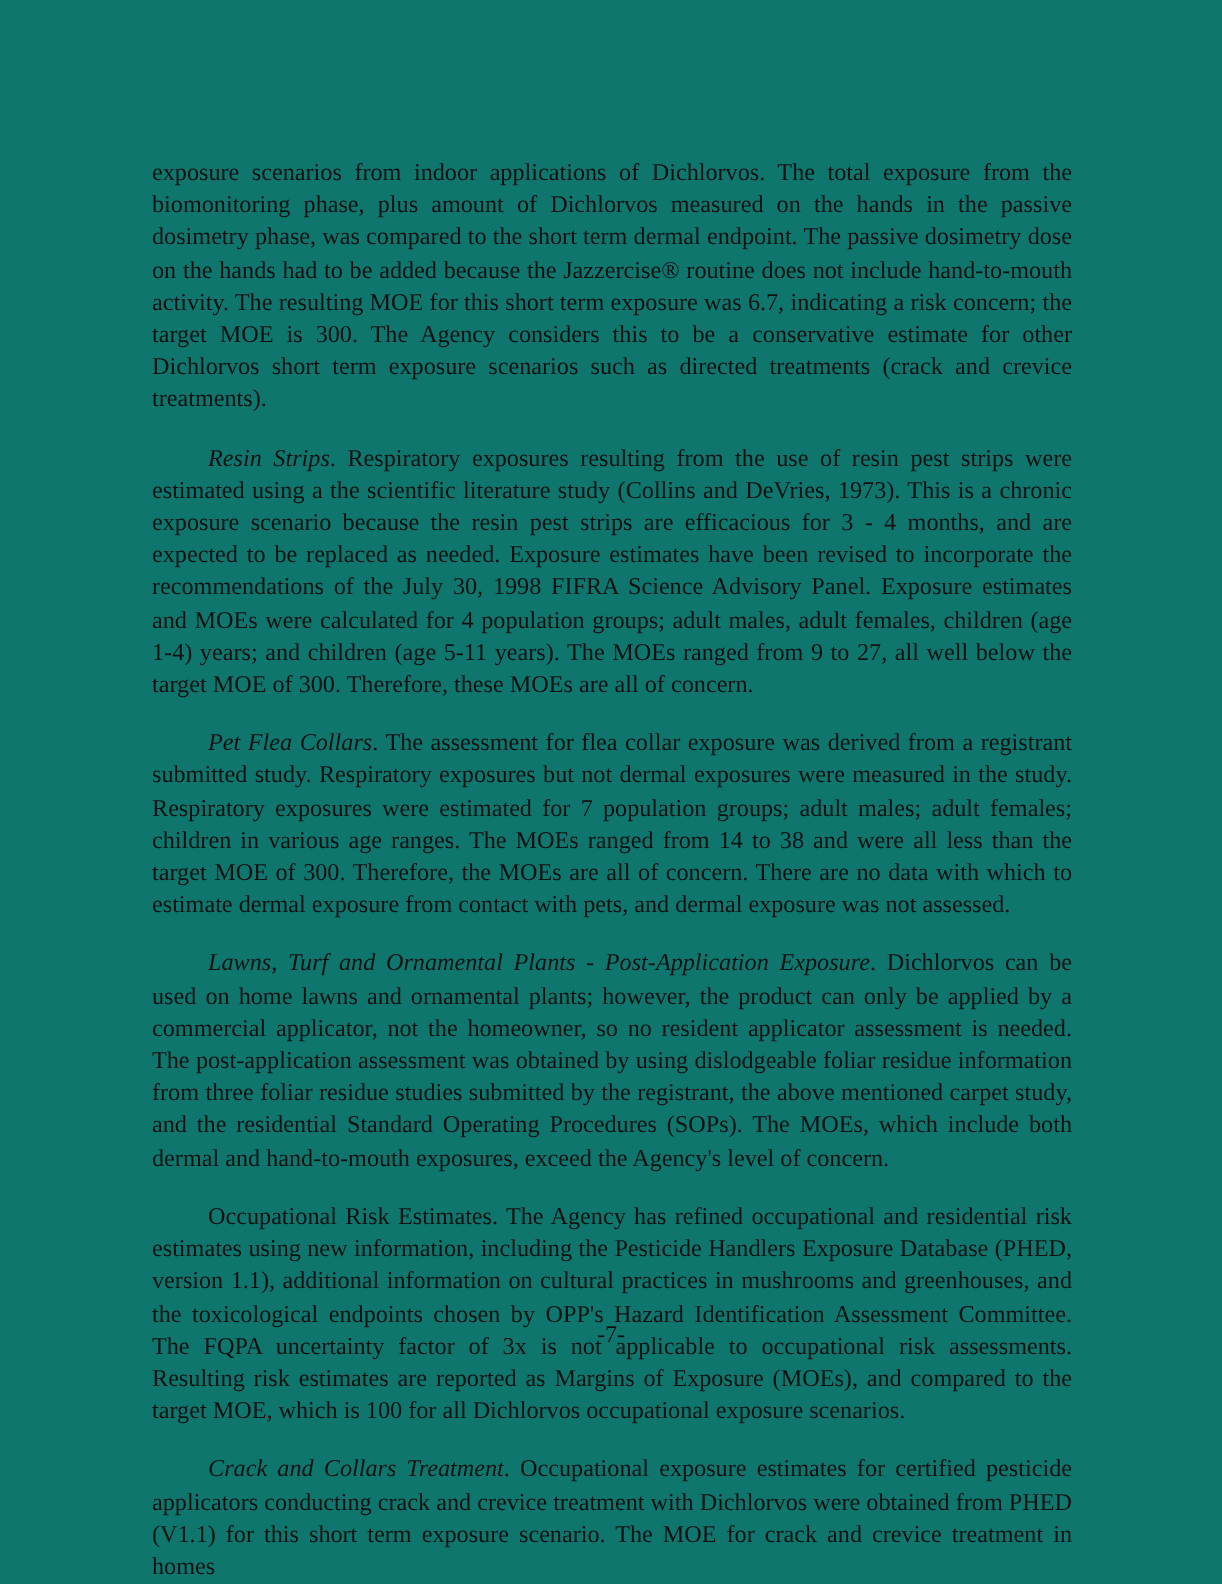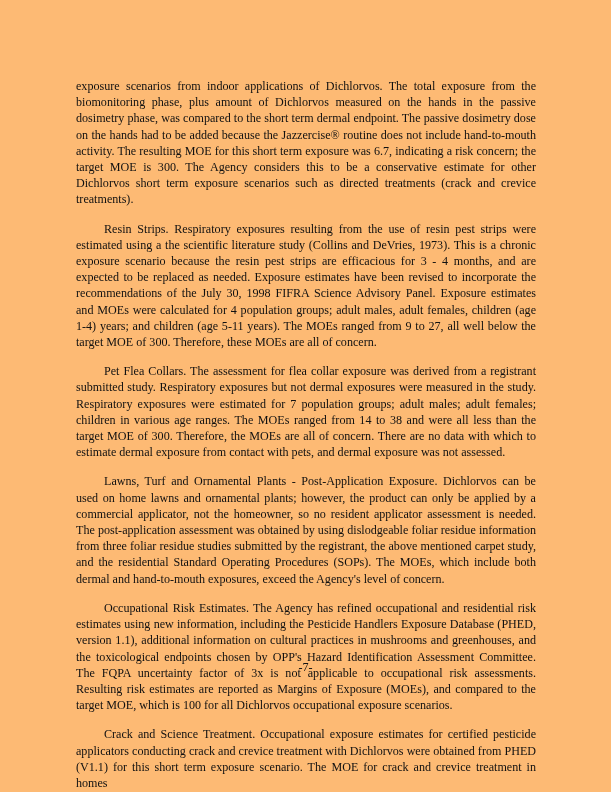--- a/index.html
+++ b/index.html
@@ -14,40 +14,41 @@
     color: #000000;
     position: relative;
     overflow: hidden;
   }
   .page {
     position: absolute;
     left: 0;
     top: 0;
     width: 611px;
     height: 792px;
-    background: #fdba74;
+    background: #0f766e;
   }
   .content {
     position: absolute;
     left: 76px;
     top: 78px;
     width: 460px;
   }
   p.para {
     margin: 0 0 13px 0;
     font-size: 12.1px;
     line-height: 16.2px;
     text-align: justify;
     text-indent: 28px;
     color: #111111;
   }
   p.para.first {
     text-indent: 0;
   }
   .lead-italic {
+    font-style: italic;
   }
   .lead-underline {
   }
   .page-number {
     position: absolute;
     left: 0;
     top: 660px;
     width: 611px;
     text-align: center;
     font-size: 12.1px;
@@ -74,19 +75,19 @@
 
     <p class="para">
       <span class="lead-italic">Lawns, Turf and Ornamental Plants - Post-Application Exposure</span><span>. Dichlorvos can be used on home lawns and ornamental plants; however, the product can only be applied by a commercial applicator, not the homeowner, so no resident applicator assessment is needed.  The post-application assessment was obtained by using dislodgeable foliar residue information from three foliar residue studies submitted by the registrant, the above mentioned carpet study, and the residential Standard Operating Procedures (SOPs).  The MOEs, which include both dermal and hand-to-mouth exposures, exceed the Agency's level of concern.</span>
     </p>
 
     <p class="para">
       <span class="lead-underline">Occupational Risk Estimates</span><span>. The Agency has refined occupational and residential risk estimates using new information, including the Pesticide Handlers Exposure Database (PHED, version 1.1), additional information on cultural practices in mushrooms and greenhouses, and the toxicological endpoints chosen by OPP's Hazard Identification Assessment Committee.  The FQPA uncertainty factor of 3x is not applicable to occupational risk assessments.  Resulting risk estimates are reported as Margins of Exposure (MOEs), and compared to the target MOE, which is 100 for all Dichlorvos occupational exposure scenarios.</span>
     </p>
 
     <p class="para">
-      <span class="lead-italic">Crack and Science Treatment</span><span>. Occupational exposure estimates for certified pesticide applicators conducting crack and crevice treatment with Dichlorvos were obtained from PHED (V1.1) for this short term exposure scenario.  The MOE for crack and crevice treatment in homes</span>
+      <span class="lead-italic">Crack and Collars Treatment</span><span>. Occupational exposure estimates for certified pesticide applicators conducting crack and crevice treatment with Dichlorvos were obtained from PHED (V1.1) for this short term exposure scenario.  The MOE for crack and crevice treatment in homes</span>
     </p>
 
   </div>
 
   <div class="page-number">-7-</div>
 </div>
 
 </body></html>

